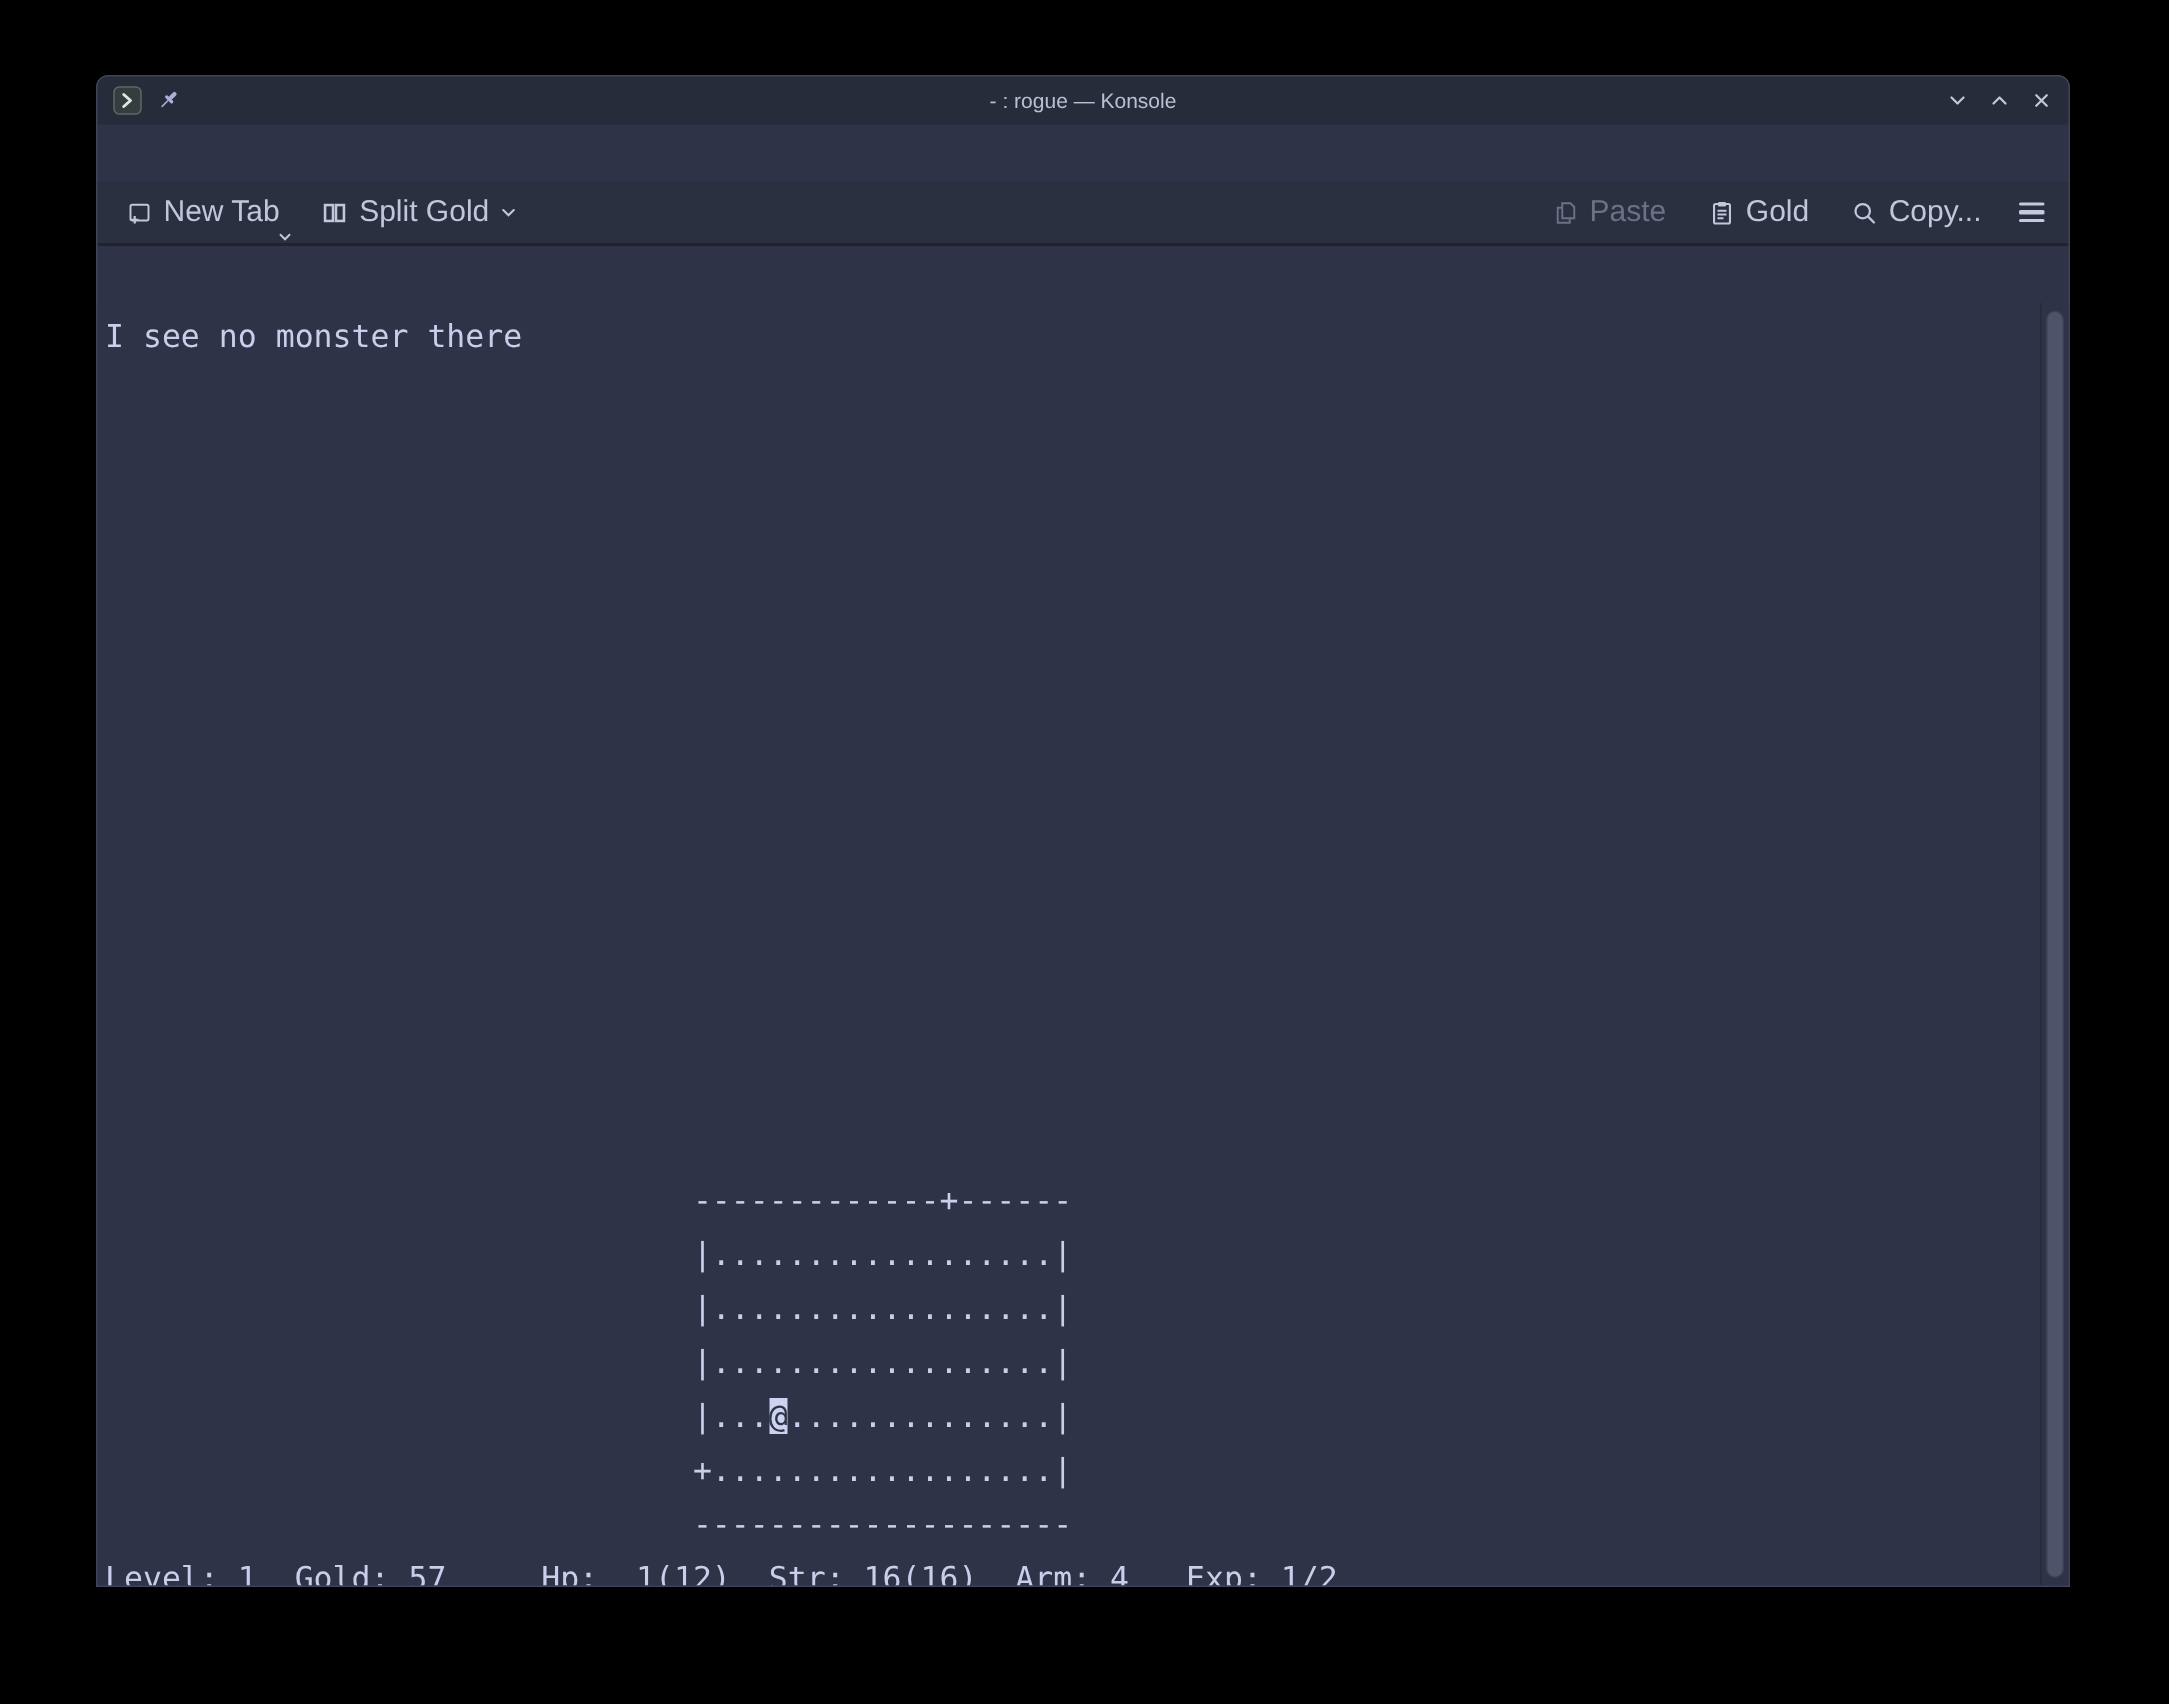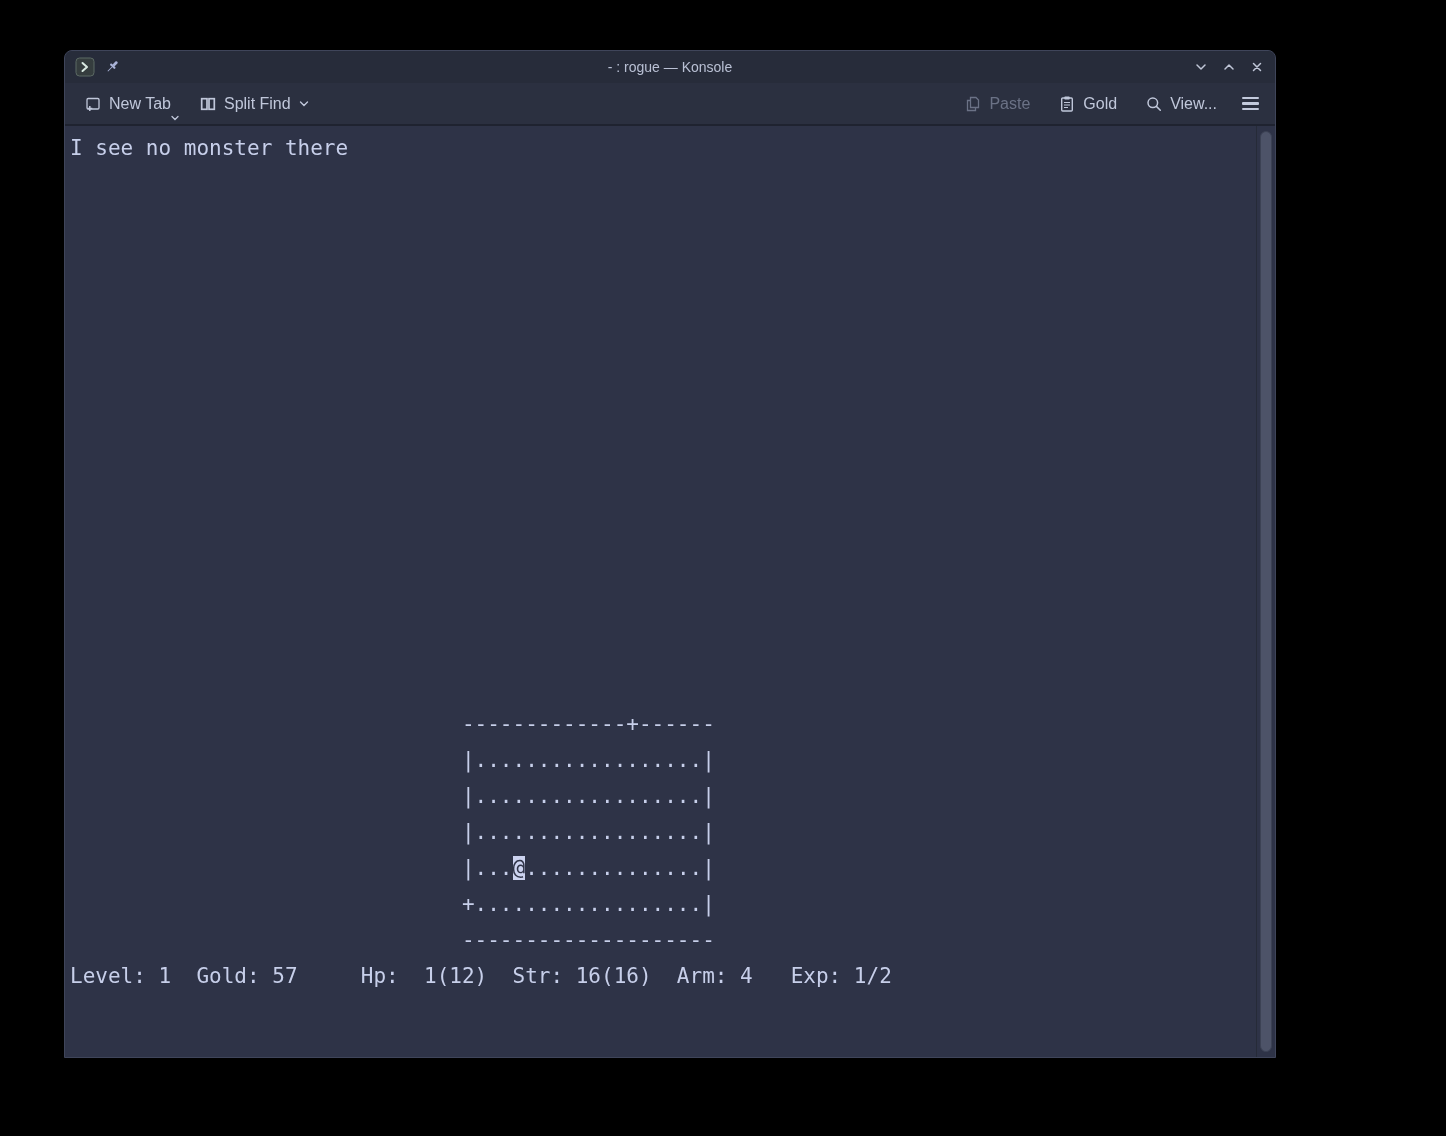--- a/index.html
+++ b/index.html
@@ -1,34 +1,35 @@
 <!DOCTYPE html>
 <html><head>
 <meta charset="utf-8">
 <style>
   html,body{margin:0;padding:0;background:#000;width:1446px;height:1136px;overflow:hidden;}
   *{box-sizing:border-box;}
   .window{
-    position:absolute;left:64px;top:50px;width:1212px;height:1008px;
+    position:absolute;left:64px;top:50px;width:1316px;height:1008px;
     border:1px solid #3f455a;border-radius:8px 8px 0 0;overflow:hidden;
     display:flex;flex-direction:column;background:#2e3347;
     font-family:"Liberation Sans",sans-serif;
+    gap:38px;
   }
   
   .titlebar{flex:none;height:32px;background:#272c3a;position:relative;
     display:flex;align-items:center;padding:0 10px;}
   .tb-left{display:flex;align-items:center;gap:10px;z-index:2;}
   .window-title{position:absolute;left:0;right:0;text-align:center;
     color:#b9c0d4;font-size:14px;pointer-events:none;}
   .win-controls{position:absolute;right:10px;top:0;height:32px;display:flex;align-items:center;gap:12px;}
   .win-controls .wbtn{width:16px;height:16px;display:flex;align-items:center;justify-content:center;}
   
   .toolbar{flex:none;height:43px;background:#2b3040;border-bottom:2px solid #1f2330;
     display:flex;align-items:center;padding:0 12px;}
-  .tb-btn{display:flex;align-items:center;gap:7px;color:#c0c7da;font-size:16px;
+  .tb-btn{display:flex;align-items:center;gap:7px;color:#c0c7da;font-size:20px;
     padding:5px 7px;border-radius:3px;position:relative;}
   .tb-btn.disabled{color:#6b7286;}
   .tb-btn .lbl{white-space:nowrap;}
   .newtab-caret{position:absolute;right:-2px;bottom:-4px;}
   .spacer{flex:1;}
   .gap{width:14px;flex:none;}
   .hamburger{display:flex;flex-direction:column;gap:3px;padding:6px 4px;}
   .hamburger i{display:block;width:17px;height:2.6px;background:#c3cadd;border-radius:1px;}
   
   .terminal{flex:1;position:relative;background:#2e3347;overflow:hidden;}
@@ -102,21 +103,21 @@
       </span>
     </div>
     <div class="gap"></div>
     <div class="tb-btn">
       <span>
         <svg width="18" height="18" viewBox="0 0 18 18">
           <rect x="2.7" y="3.7" width="5.3" height="10.6" fill="none" stroke="#c0c7da" stroke-width="1.7"></rect>
           <rect x="10" y="3.7" width="5.3" height="10.6" fill="none" stroke="#c0c7da" stroke-width="1.7"></rect>
         </svg>
       </span>
-      <span class="lbl">Split Find</span>
+      <span class="lbl">Split Gold</span>
       <span>
         <svg width="12" height="8" viewBox="0 0 12 8">
             <path d="M2.5 2 L6 5.5 L9.5 2" fill="none" stroke="#c0c7da" stroke-width="1.4" stroke-linecap="round"></path>
           </svg>
       </span>
     </div>
 
     <div class="spacer"></div>
 
     <div class="tb-btn disabled">
@@ -140,21 +141,21 @@
       <span class="lbl">Gold</span>
     </div>
     <div class="gap"></div>
     <div class="tb-btn">
       <span>
         <svg width="18" height="18" viewBox="0 0 18 18" fill="none" stroke="#c0c7da" stroke-width="1.5">
           <circle cx="7.8" cy="7.8" r="4.8"></circle>
           <path d="M11.4 11.4 L15.3 15.3" stroke-linecap="round"></path>
         </svg>
       </span>
-      <span class="lbl">View...</span>
+      <span class="lbl">Copy...</span>
     </div>
     <div class="gap"></div>
     <div class="hamburger">
       <i></i>
         <i></i>
         <i></i>
     </div>
   </div>
 
   <div class="terminal">

